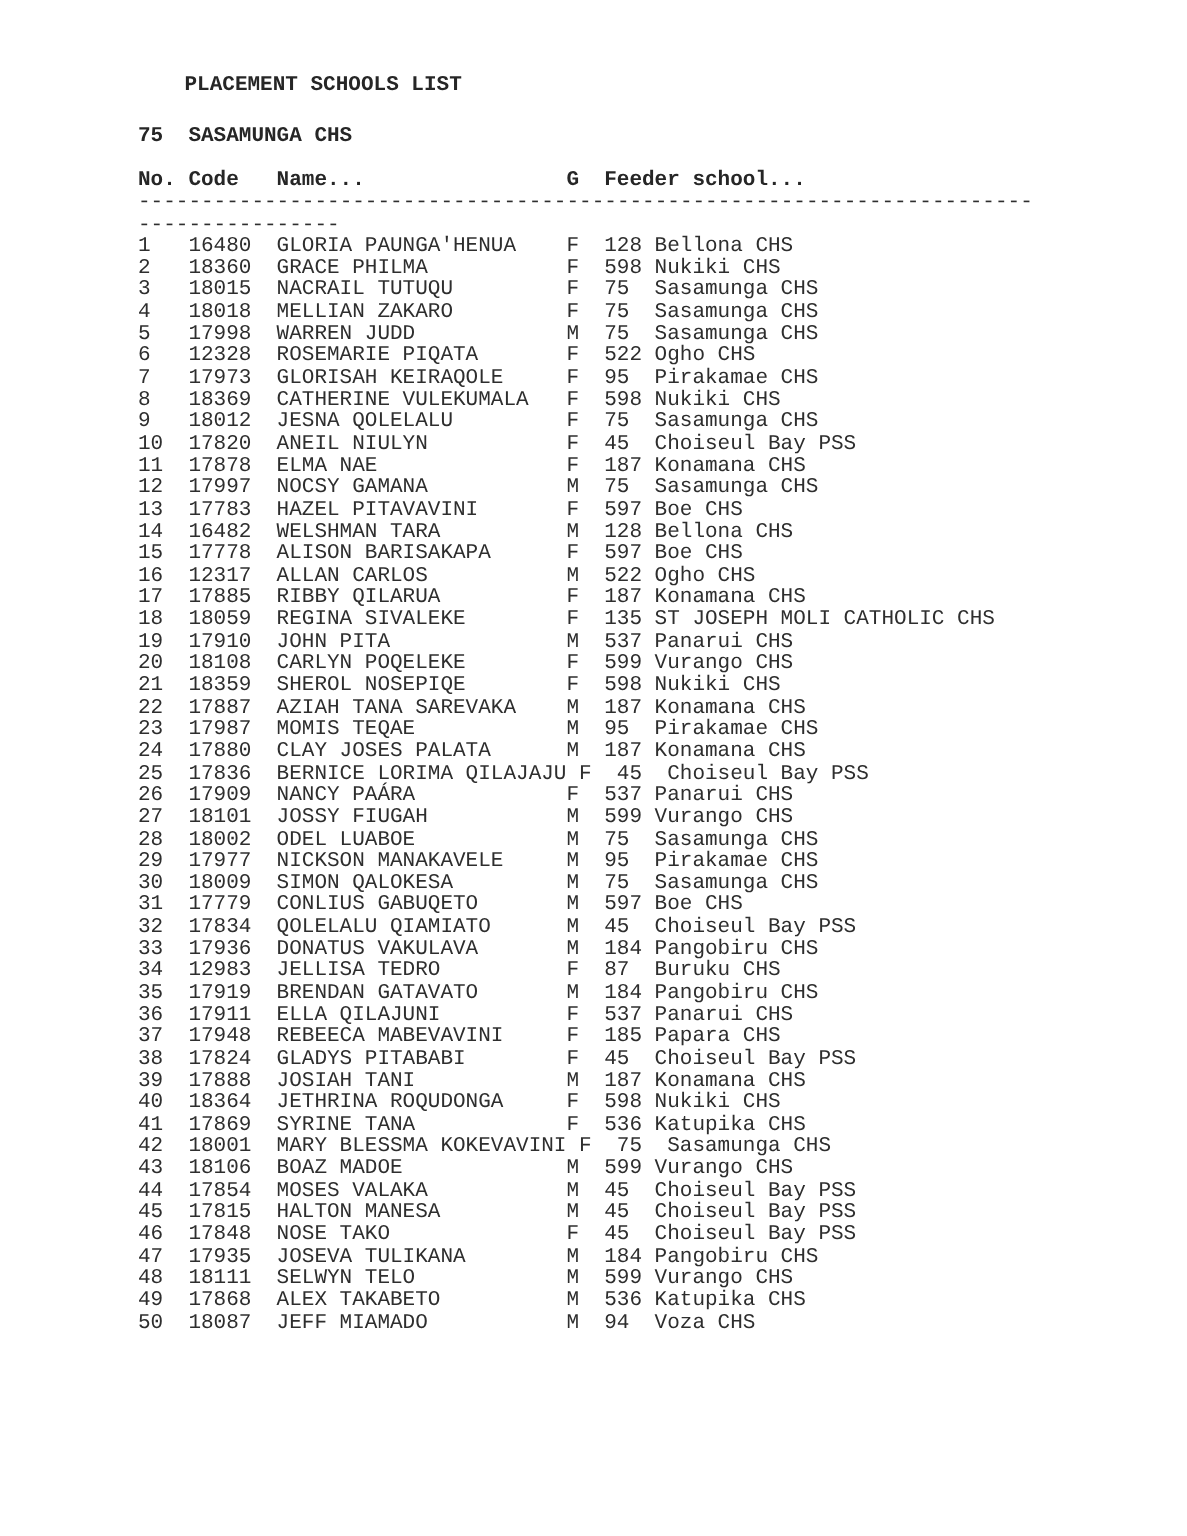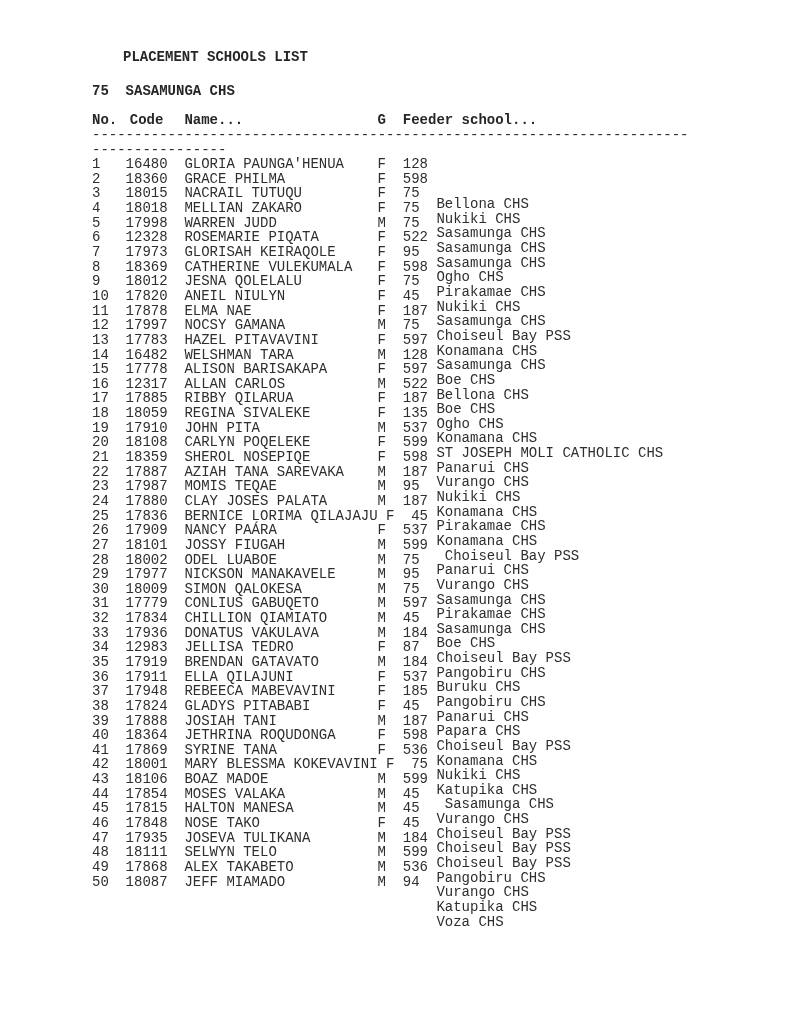--- a/index.html
+++ b/index.html
@@ -29,25 +29,25 @@
   .title-line { margin-bottom: 19px; padding-left: 31px; }
   .school-line { margin-bottom: 15px; }
   .row {
     display: flex;
     line-height: 14.65px;
     height: 14.65px;
     white-space: pre;
     font-family: Liberation Mono, monospace;
   }
   .c-no   { display: inline-block; width: 4ch; flex: none; }
-  .c-code { display: inline-block; width: 5ch; text-align: center; margin-right: 2ch; flex: none; }
+  .c-code { display: inline-block; width: 5ch; text-align: left; margin-right: 2ch; flex: none; }
   .c-name { display: inline-block; min-width: 22ch; padding-right: 1ch; flex: none; }
   .c-g    { display: inline-block; width: 1ch; flex: none; }
   .c-fnum { display: inline-block; width: 3ch; margin-left: 2ch; flex: none; }
-  .c-fname{ display: inline-block; margin-left: 1ch; flex: none; margin-top: 40px; }
+  .c-fname{ display: inline-block; margin-left: 1ch; flex: none; }
   .c-feederhdr { display: inline-block; margin-left: 2ch; flex: none; }
   .sep { letter-spacing: 0; }
 </style>
 </head>
 <body>
 
 <div class="page">
 
   <div class="line bold title-line">PLACEMENT SCHOOLS LIST</div>
 
@@ -114,21 +114,21 @@
   <div class="row"><span class="c-no">27</span><span class="c-code">18101</span><span class="c-name">JOSSY FIUGAH</span><span class="c-g">M</span><span class="c-fnum">599</span><span class="c-fname">Vurango CHS</span></div>
 
   <div class="row"><span class="c-no">28</span><span class="c-code">18002</span><span class="c-name">ODEL LUABOE</span><span class="c-g">M</span><span class="c-fnum">75</span><span class="c-fname">Sasamunga CHS</span></div>
 
   <div class="row"><span class="c-no">29</span><span class="c-code">17977</span><span class="c-name">NICKSON MANAKAVELE</span><span class="c-g">M</span><span class="c-fnum">95</span><span class="c-fname">Pirakamae CHS</span></div>
 
   <div class="row"><span class="c-no">30</span><span class="c-code">18009</span><span class="c-name">SIMON QALOKESA</span><span class="c-g">M</span><span class="c-fnum">75</span><span class="c-fname">Sasamunga CHS</span></div>
 
   <div class="row"><span class="c-no">31</span><span class="c-code">17779</span><span class="c-name">CONLIUS GABUQETO</span><span class="c-g">M</span><span class="c-fnum">597</span><span class="c-fname">Boe CHS</span></div>
 
-  <div class="row"><span class="c-no">32</span><span class="c-code">17834</span><span class="c-name">CHILLION QIAMIATO</span><span class="c-g">M</span><span class="c-fnum">45</span><span class="c-fname">Choiseul Bay PSS</span></div>
+  <div class="row"><span class="c-no">32</span><span class="c-code">17834</span><span class="c-name">QOLELALU QIAMIATO</span><span class="c-g">M</span><span class="c-fnum">45</span><span class="c-fname">Choiseul Bay PSS</span></div>
 
   <div class="row"><span class="c-no">33</span><span class="c-code">17936</span><span class="c-name">DONATUS VAKULAVA</span><span class="c-g">M</span><span class="c-fnum">184</span><span class="c-fname">Pangobiru CHS</span></div>
 
   <div class="row"><span class="c-no">34</span><span class="c-code">12983</span><span class="c-name">JELLISA TEDRO</span><span class="c-g">F</span><span class="c-fnum">87</span><span class="c-fname">Buruku CHS</span></div>
 
   <div class="row"><span class="c-no">35</span><span class="c-code">17919</span><span class="c-name">BRENDAN GATAVATO</span><span class="c-g">M</span><span class="c-fnum">184</span><span class="c-fname">Pangobiru CHS</span></div>
 
   <div class="row"><span class="c-no">36</span><span class="c-code">17911</span><span class="c-name">ELLA QILAJUNI</span><span class="c-g">F</span><span class="c-fnum">537</span><span class="c-fname">Panarui CHS</span></div>
 
   <div class="row"><span class="c-no">37</span><span class="c-code">17948</span><span class="c-name">REBEECA MABEVAVINI</span><span class="c-g">F</span><span class="c-fnum">185</span><span class="c-fname">Papara CHS</span></div>

